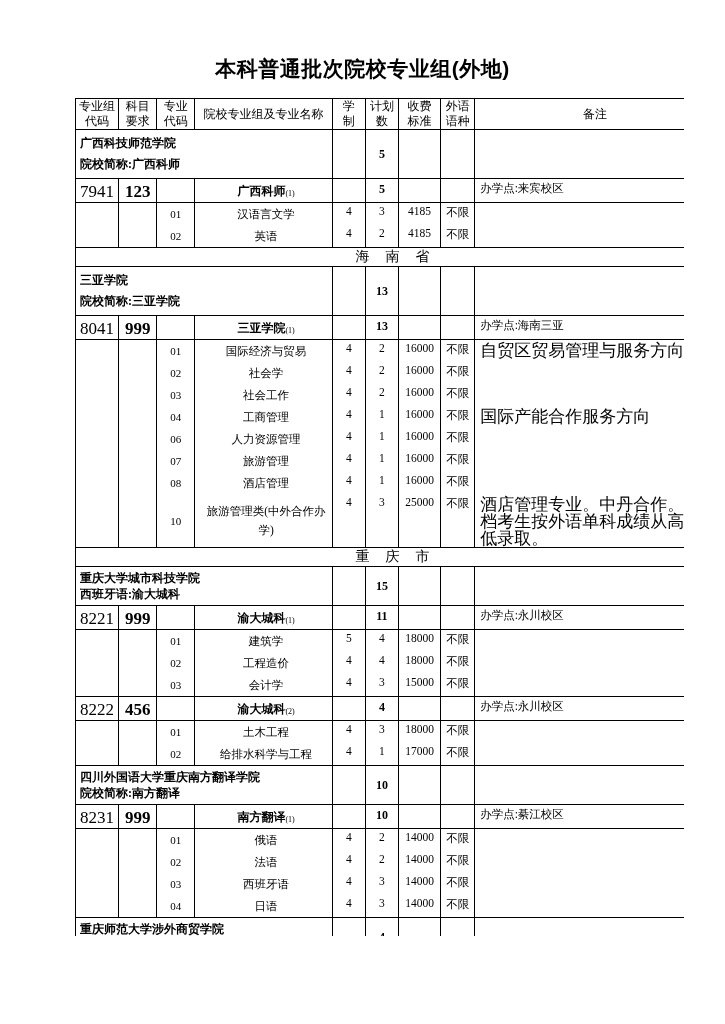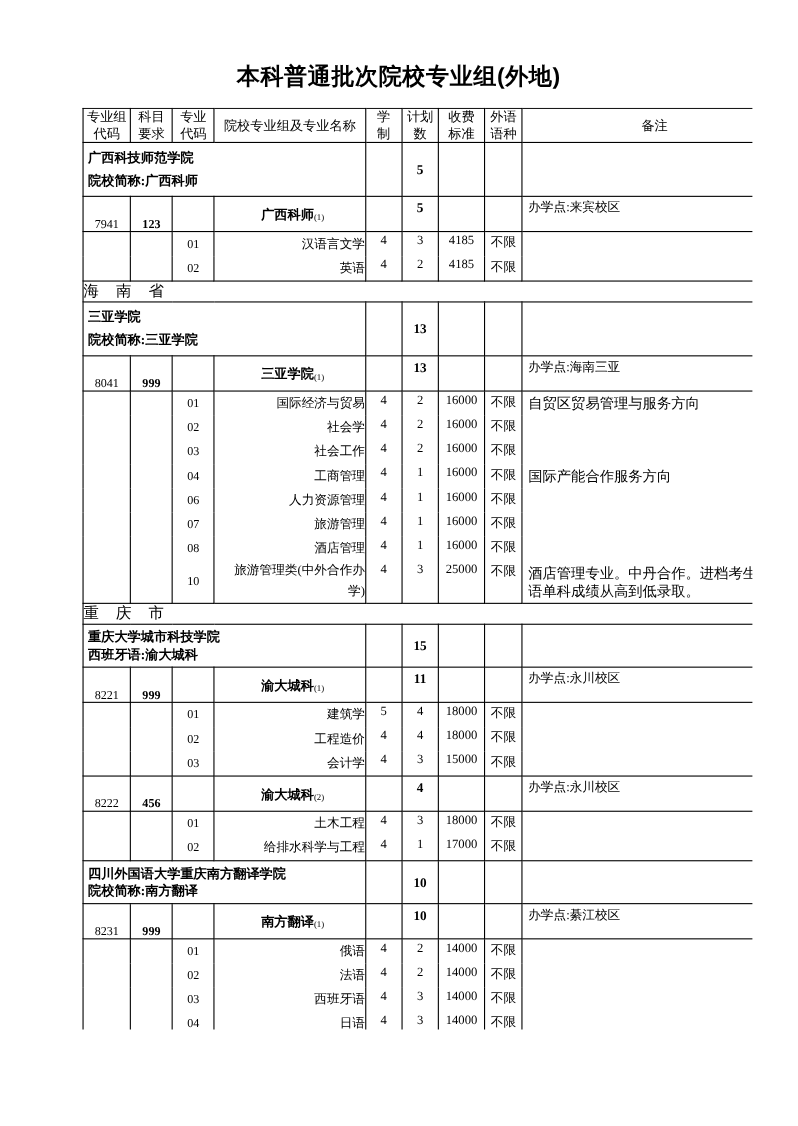--- a/index.html
+++ b/index.html
@@ -67,27 +67,28 @@
   thead td {
     text-align: center;
     font-size: 12px;
     line-height: 15px;
     padding: 4px 1px;
     border-bottom: 2px solid #000;
   }
   thead td.hdr-two span { display: block; }
 
   .province-row td {
+    text-align: center;
     font-weight: bold;
     font-size: 14px;
     letter-spacing: 6px;
     padding: 11px 0 11px 6px;
     border-top: 2px solid #000;
     border-bottom: 2px solid #000;
-    font-family: Liberation Serif, serif;
+    font-family: Liberation Sans, sans-serif;
   }
   .school-row td {
     border-top: 2px solid #000;
     border-bottom: 1px solid #aaa;
   }
   .school-row td.school-name {
     text-align: left;
     padding: 3px 0 3px 4px;
     font-size: 12px;
     font-weight: bold;
@@ -110,23 +111,23 @@
   }
   .group-row td.gname .sub {
     font-size: 8px;
     font-weight: normal;
     vertical-align: baseline;
     position: relative;
     top: 1px;
   }
   .group-row td.code, .group-row td.subj {
     text-align: center;
-    font-size: 11px;
+    font-size: 17px;
     vertical-align: top;
-    padding-top: 19px;
+    padding-top: 3px;
   }
   .group-row td.subj { font-weight: bold; }
   .group-row td.num {
     text-align: center;
     font-weight: bold;
     font-size: 12px;
     vertical-align: top;
     padding-top: 3px;
   }
   .group-row td.remark {
@@ -138,35 +139,35 @@
   tr.major-row td {
     border-top: none;
     border-bottom: none;
     height: 20px;
   }
   tr.major-row td.mcode {
     text-align: center;
     font-size: 11px;
   }
   tr.major-row td.mname {
-    text-align: right;
+    text-align: center;
     padding-left: 5px;
     font-size: 11.5px;
     line-height: 19px;
   }
   tr.major-row td.mnum {
     text-align: center;
     font-size: 11.5px;
     vertical-align: top;
     padding-top: 2px;
   }
   tr.major-row td.mremark {
     text-align: left;
     padding-left: 5px;
-    font-size: 13px;
+    font-size: 17px;
     vertical-align: top;
     padding-top: 2px;
     line-height: 17px;
   }
   tr.major-row.last td { border-bottom: 1px solid #000; }
   .blank { }
 </style>
 </head>
 <body>
 

